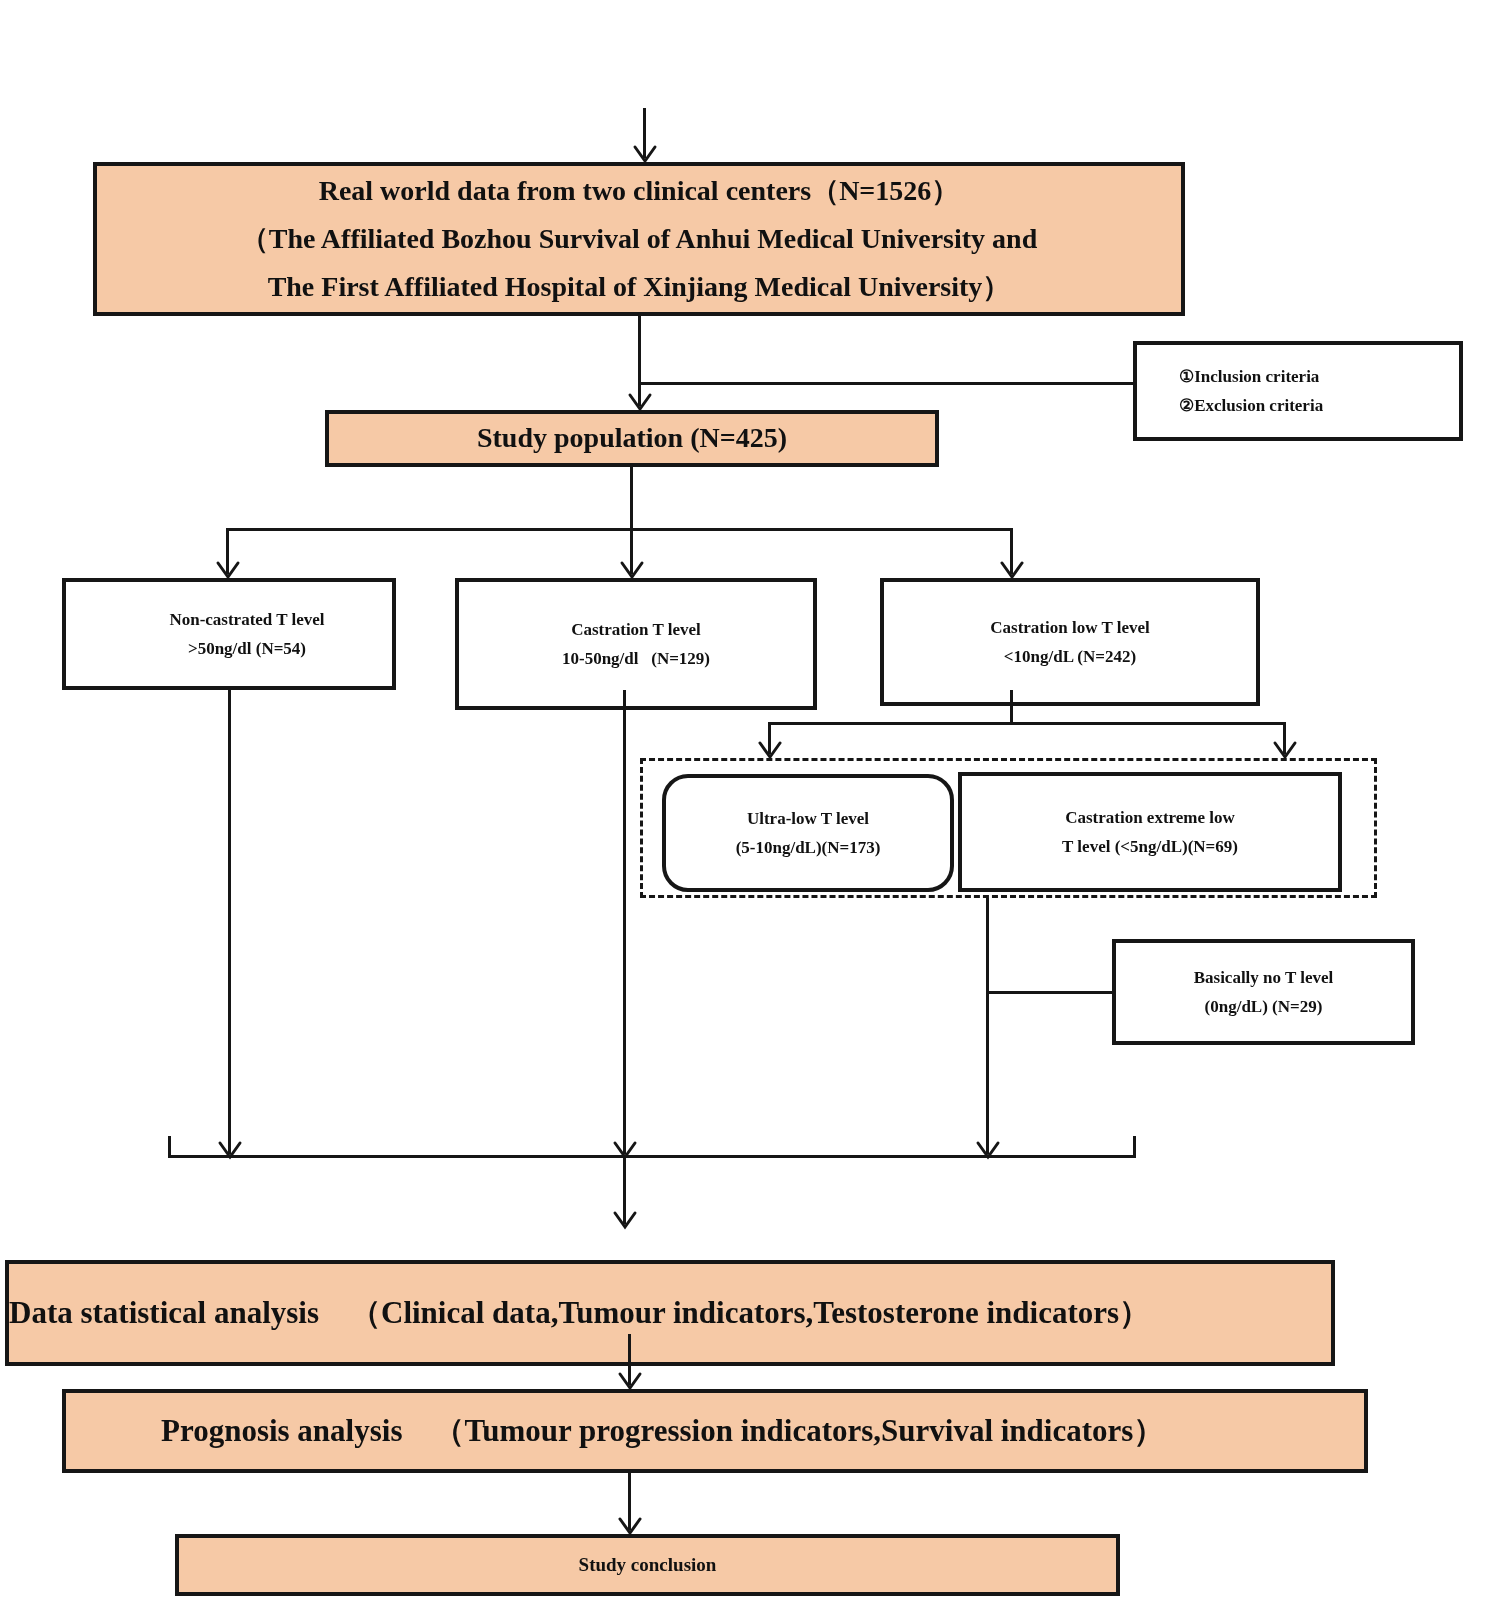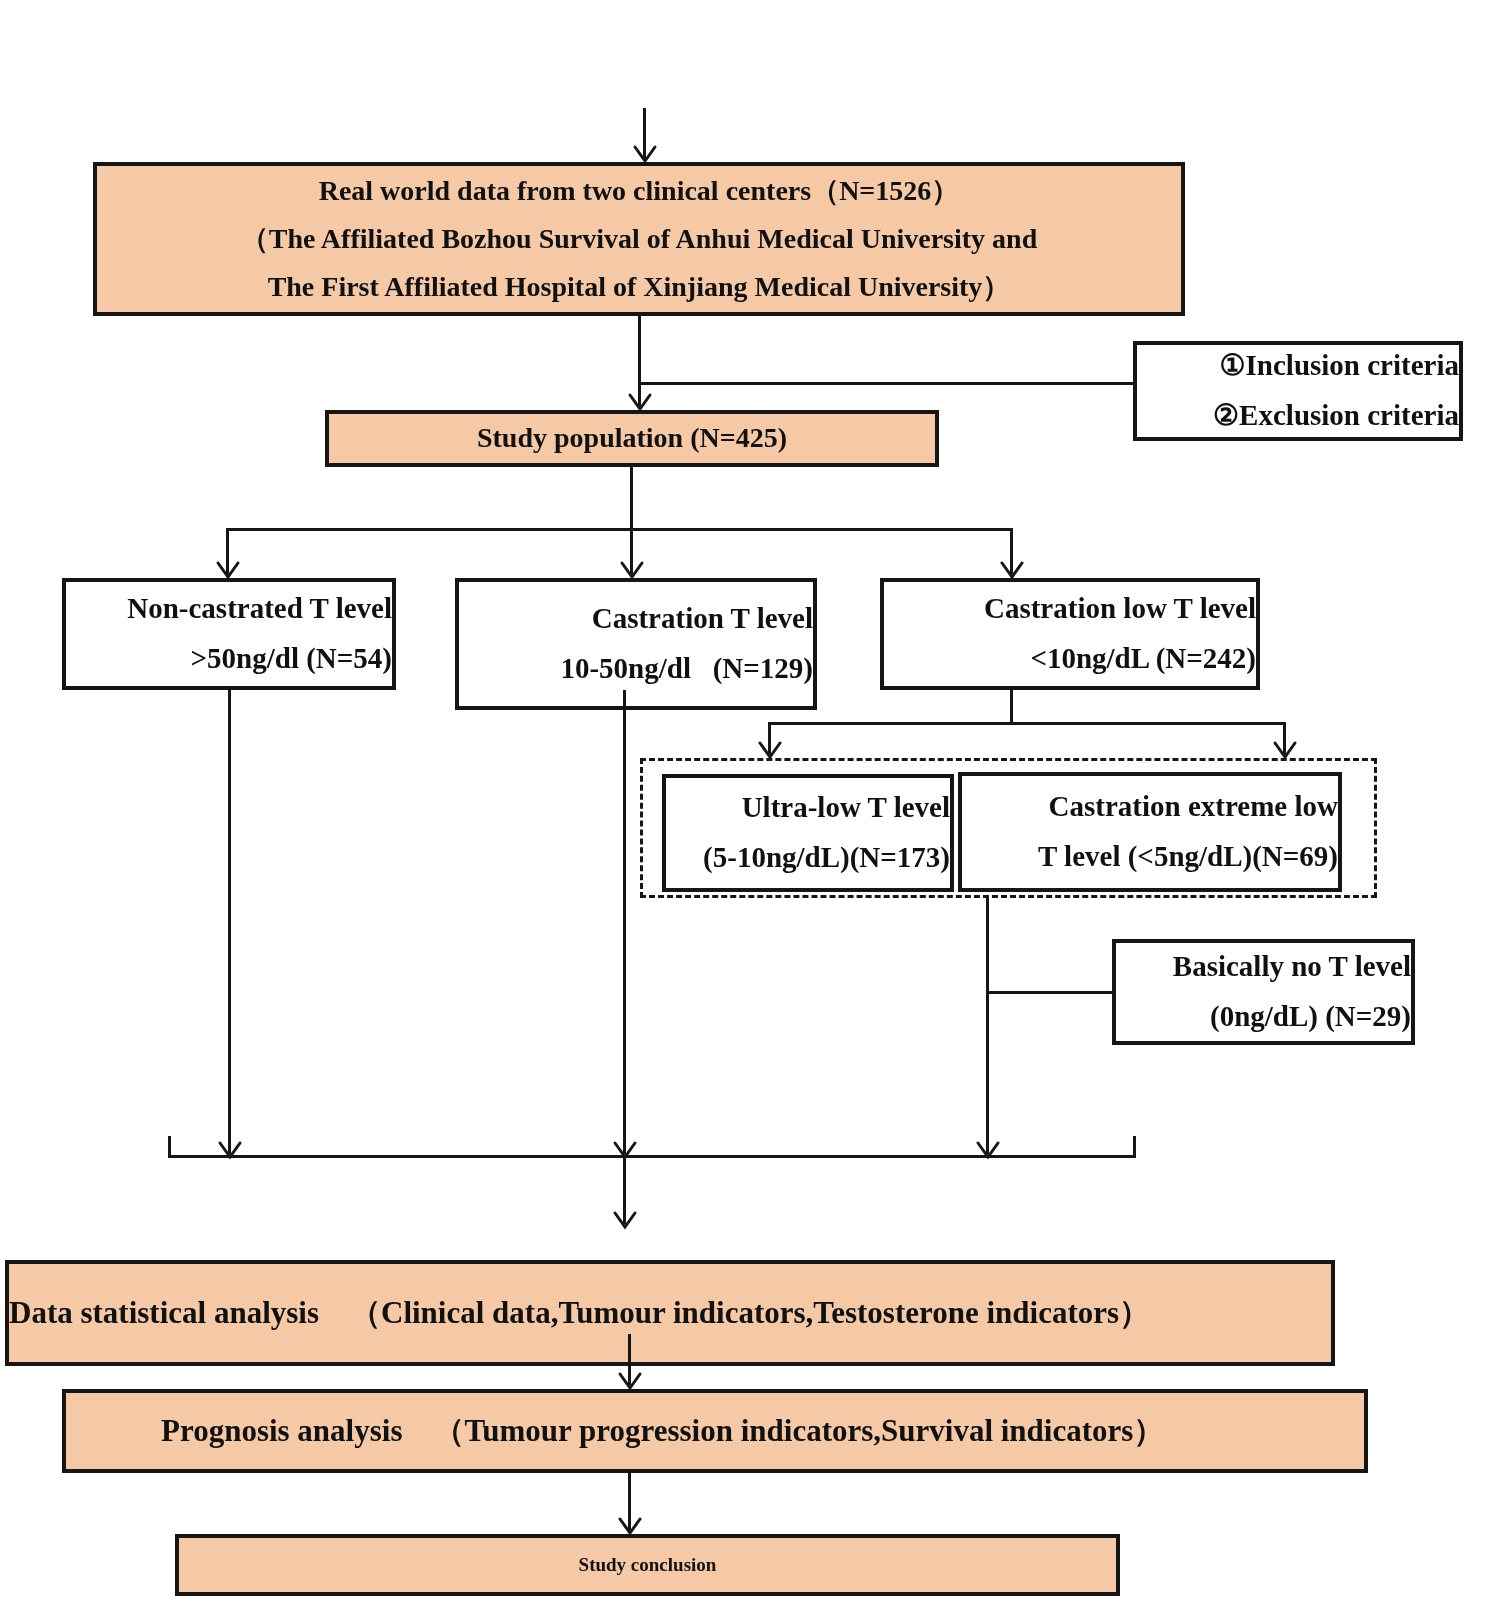--- a/index.html
+++ b/index.html
@@ -26,21 +26,21 @@
   .ln{white-space:pre;line-height:1.72;}
   .leftpad{align-items:flex-start;text-align:left;}
   .vline{position:absolute;width:3px;background:#161616;}
   .hline{position:absolute;height:3px;background:#161616;}
   .arrow{position:absolute;width:26px;height:20px;}
   .arrow svg{display:block;}
   .dashedbox{
     position:absolute;box-sizing:border-box;
     border:3px dashed #161616;background:transparent;
   }
-  .fs27{font-size:29px;align-items:flex-end;}
+  .fs27{font-size:17px;}
   .fs28{font-size:28px;}
   .fs29{font-size:19px;}
   .fs31{font-size:31px;}
 </style>
 </head>
 <body>
 
 <div id="canvas">
 
 
@@ -62,28 +62,28 @@
   <div class="box white fs27" style="left:62px;top:578px;width:334px;height:112px;padding-left:36px;">
     <div class="ln">Non-castrated T level</div>
     <div class="ln">&gt;50ng/dl (N=54)</div>
   </div>
 
   <div class="box white fs27" style="left:455px;top:578px;width:362px;height:132px;">
     <div class="ln">Castration T level</div>
     <div class="ln">10-50ng/dl   (N=129)</div>
   </div>
 
-  <div class="box white fs27" style="left:880px;top:578px;width:380px;height:112px;">
+  <div class="box white fs27" style="left:880px;top:578px;width:380px;height:128px;">
     <div class="ln">Castration low T level</div>
     <div class="ln">&lt;10ng/dL (N=242)</div>
   </div>
 
   <div class="dashedbox" style="left:640px;top:758px;width:737px;height:140px;"></div>
 
-  <div class="box white fs27" style="left:662px;top:774px;width:292px;height:118px;">
+  <div class="box white fs27" style="left:662px;top:774px;width:292px;height:118px;border-radius:26px;">
     <div class="ln">Ultra-low T level</div>
     <div class="ln">(5-10ng/dL)(N=173)</div>
   </div>
 
   <div class="box white fs27" style="left:958px;top:772px;width:384px;height:120px;">
     <div class="ln">Castration extreme low</div>
     <div class="ln">T level (&lt;5ng/dL)(N=69)</div>
   </div>
 
   <div class="box white fs27" style="left:1112px;top:939px;width:303px;height:106px;">

